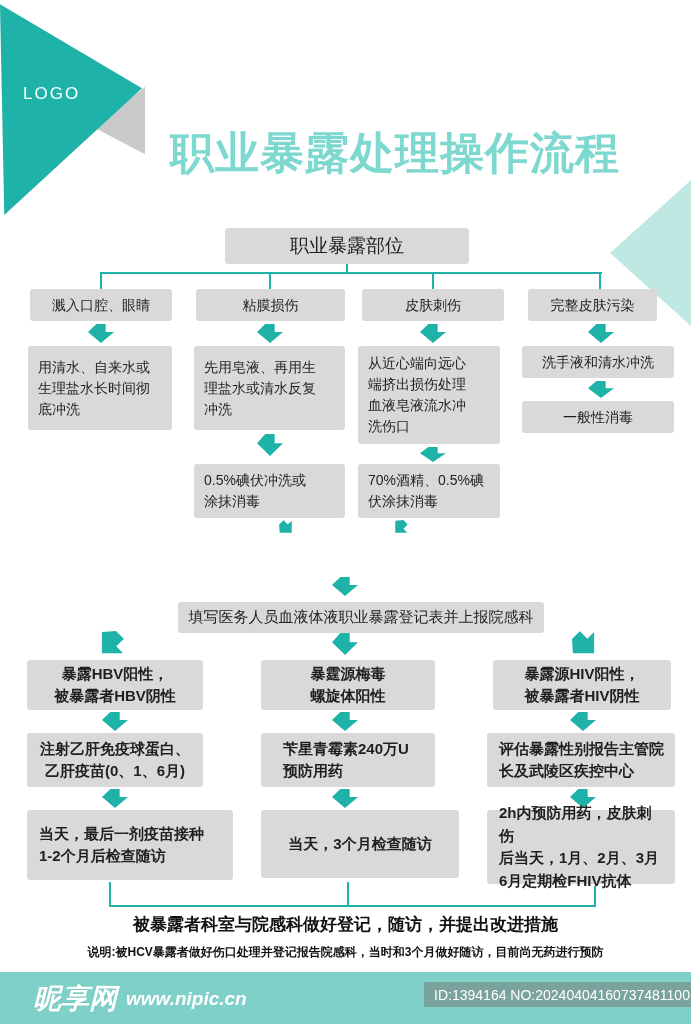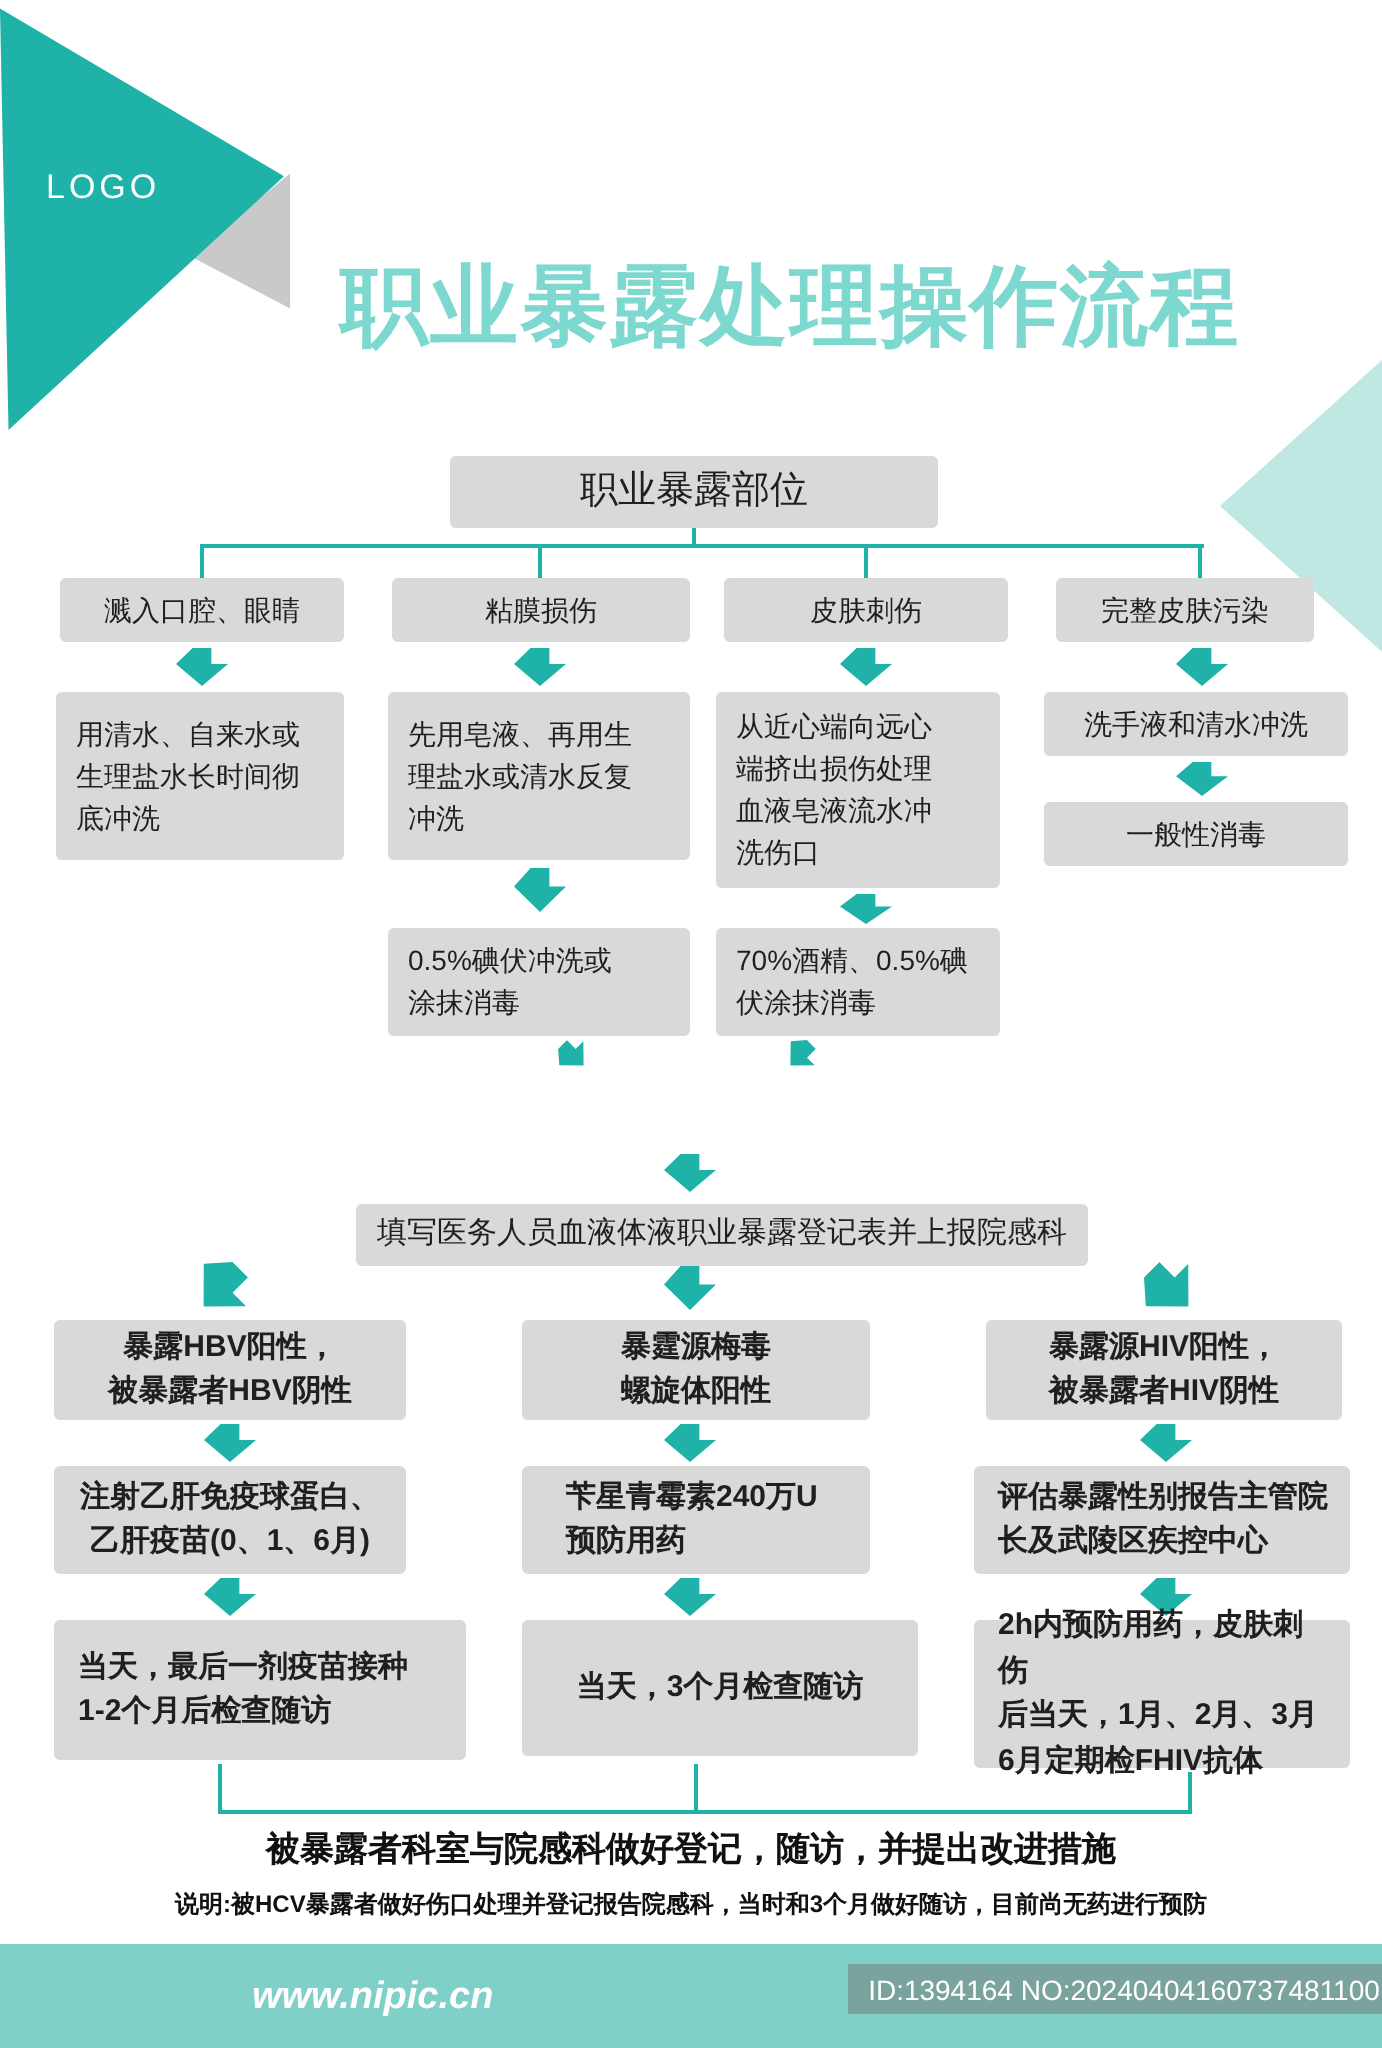--- a/index.html
+++ b/index.html
@@ -142,17 +142,18 @@
 
   <div class="line" style="left:109px;top:882px;width:2px;height:25px;"></div>
   <div class="line" style="left:347px;top:882px;width:2px;height:25px;"></div>
   <div class="line" style="left:594px;top:886px;width:2px;height:21px;"></div>
   <div class="line" style="left:109px;top:905px;width:487px;height:2px;"></div>
 
   <div class="summary">被暴露者科室与院感科做好登记，随访，并提出改进措施</div>
   <div class="note">说明:被HCV暴露者做好伤口处理并登记报告院感科，当时和3个月做好随访，目前尚无药进行预防</div>
 
   <div class="footer">
+    <div class="site-name">昵享网</div>
     <div class="site-url">www.nipic.cn</div>
     <div class="id-badge">ID:1394164 NO:20240404160737481100</div>
   </div>
 
 </div>
 
 </body></html>

